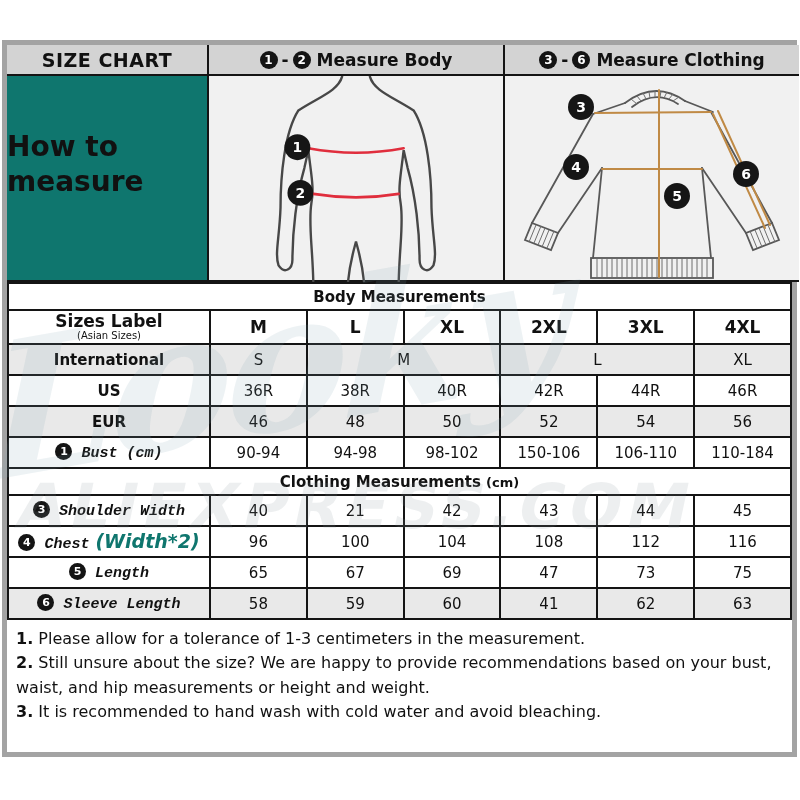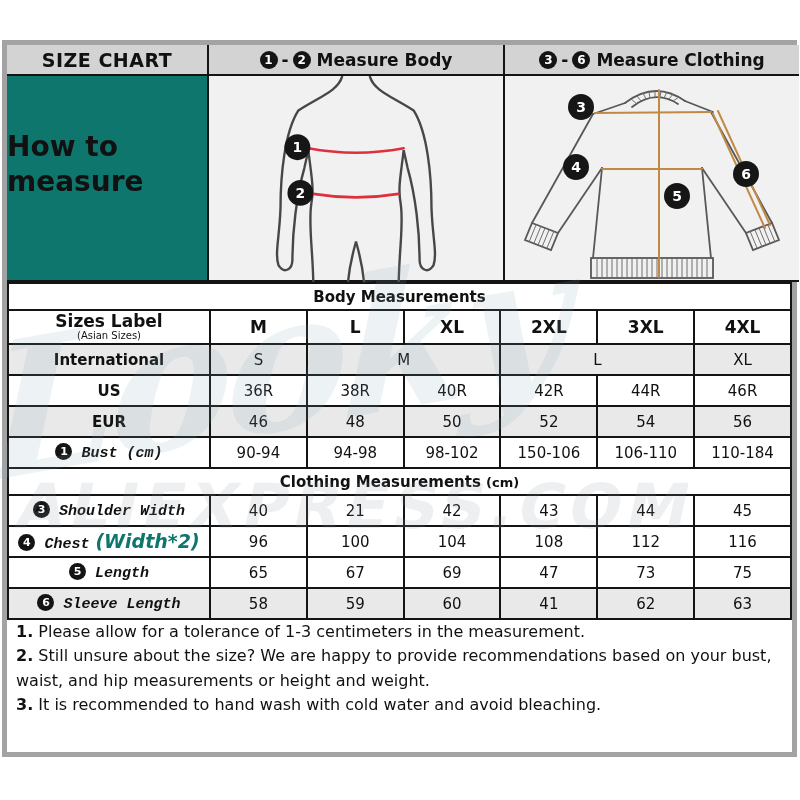--- a/index.html
+++ b/index.html
@@ -59,21 +59,21 @@
     display:inline-flex;width:17px;height:17px;border-radius:50%;
     background:#141414;color:#fff;font-size:11px;font-weight:bold;
     align-items:center;justify-content:center;vertical-align:middle;
     margin-right:9px;position:relative;top:-1px;
   }
   td.mk-lbl i{font-style:italic;font-family:Liberation Mono, monospace;}
   .val-i{}
   .orange-note{color:#0f766e;font-style:italic;font-weight:bold;font-size:19px;margin-left:6px;}
   
   .notes{
-    flex:1 1 auto;background:#fff;padding:0 10px 4px 9px;
+    flex:1 1 auto;background:#fff;padding:7px 10px 4px 9px;
     font-size:16px;line-height:1.52;
   }
   .note b{font-weight:bold;}
   
   .wm{position:absolute;pointer-events:none;white-space:nowrap;z-index:9;}
   .wm-script{
     left:-15px;top:255px;font-size:185px;font-weight:bold;font-style:italic;
     font-family:"DejaVu Serif","Liberation Serif",serif;
     color:rgba(125,165,175,0.14);transform:rotate(-10deg) skewX(-12deg);
     letter-spacing:-6px;

